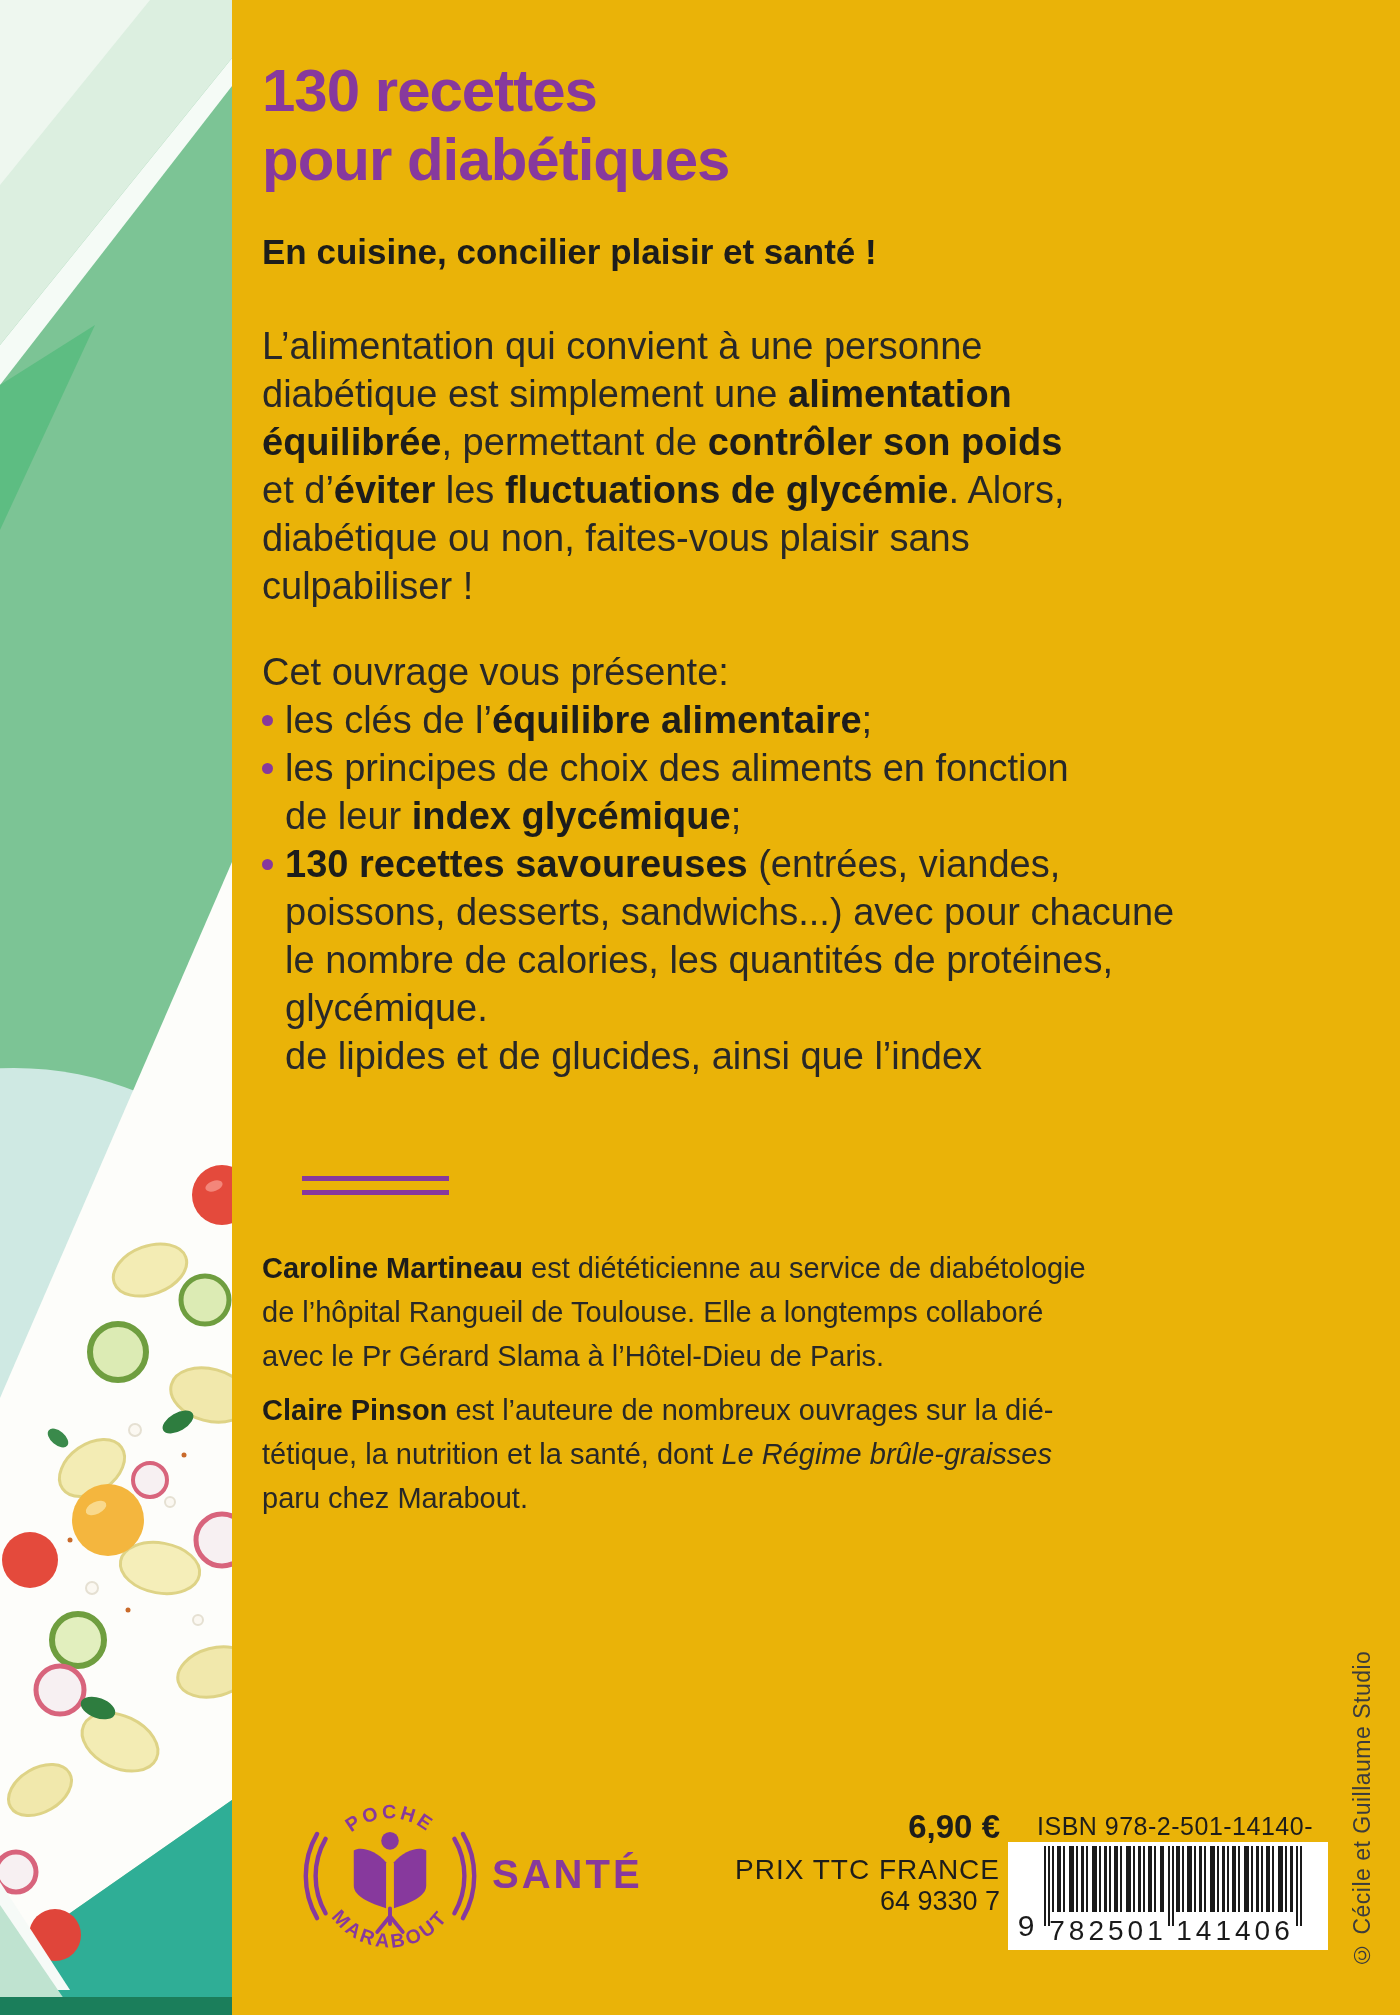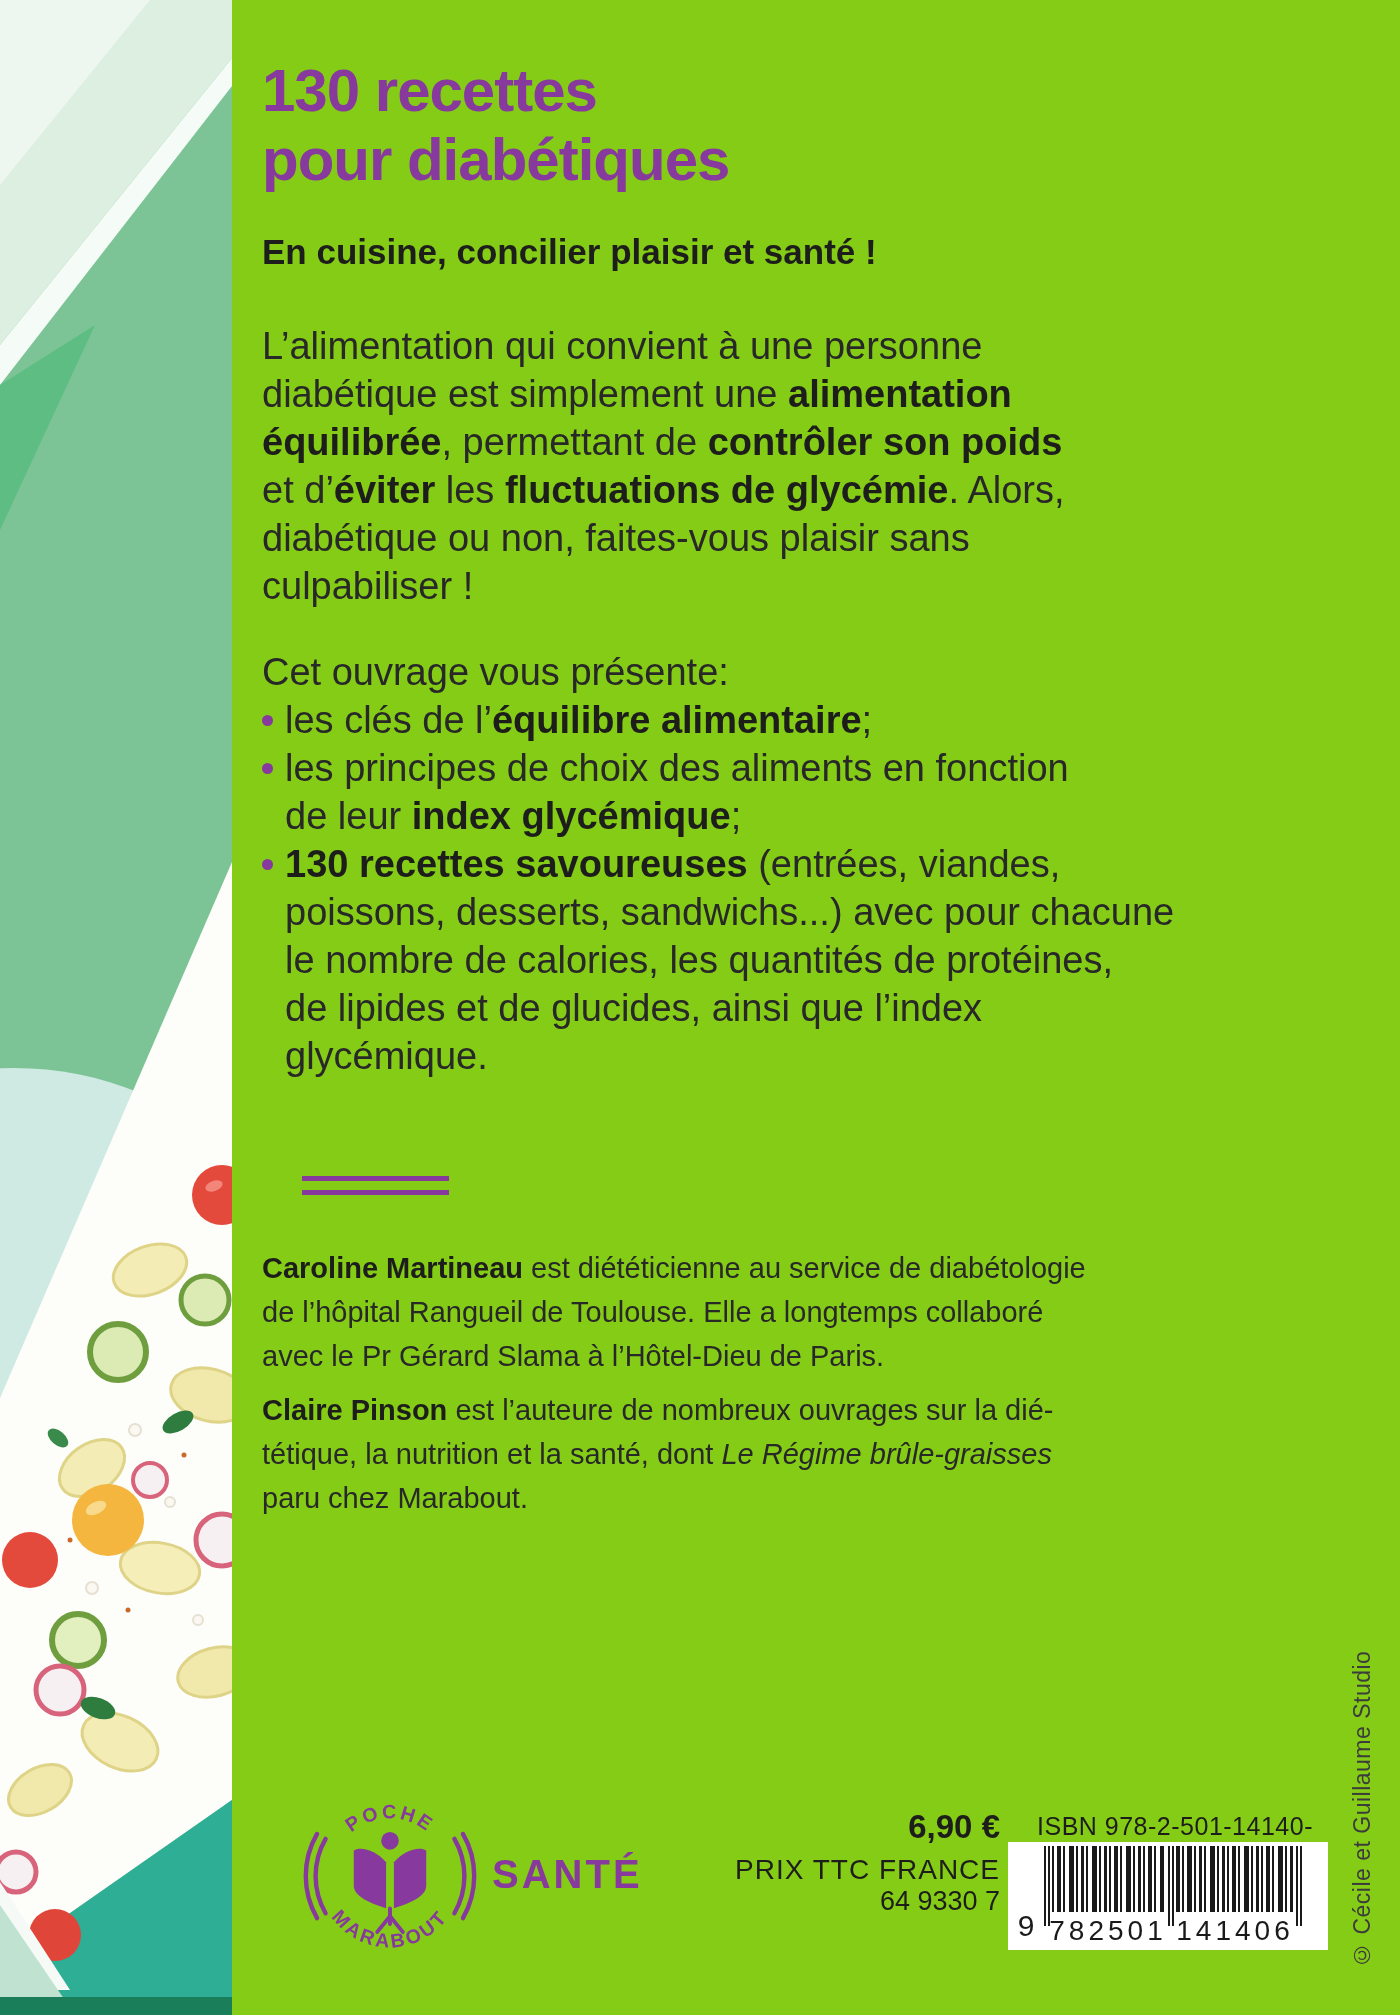--- a/index.html
+++ b/index.html
@@ -1,16 +1,16 @@
 <!DOCTYPE html>
 <html><head>
 <meta charset="utf-8">
 <style>
   html,body{margin:0;padding:0;background:#fff;}
-  .page{position:relative;width:1400px;height:2015px;background:#84cc16;overflow:hidden;
+  .page{position:relative;width:1400px;height:2015px;background:#eab308;overflow:hidden;
         font-family:"Liberation Sans",sans-serif;color:#1d1d1b;}
   .band{position:absolute;left:0;top:0;width:232px;height:2015px;}
   .band svg{display:block;width:232px;height:2015px;}
 
   .title{position:absolute;left:262px;top:56px;font-size:60px;line-height:69px;
          font-weight:bold;color:#87399d;letter-spacing:-1px;}
   .subtitle{position:absolute;left:262px;top:232px;font-size:35px;font-weight:bold;color:#1d1d1b;}
 
   .par{font-size:38px;line-height:48px;color:#282828;}
   .b{font-weight:bold;color:#1d1d1b;text-align:center;}
@@ -139,22 +139,22 @@
           <div class="line"><span>les principes de choix des aliments en fonction</span></div>
           <div class="line"><span>de leur </span><span class="b">index glycémique</span><span>;</span></div>
         </div>
     </div>
     <div class="bullet-item">
       <span class="dot"></span>
       <div class="bullet-text par">
           <div class="line"><span class="b">130 recettes savoureuses</span><span> (entrées, viandes,</span></div>
           <div class="line"><span>poissons, desserts, sandwichs...) avec pour chacune</span></div>
           <div class="line"><span>le nombre de calories, les quantités de protéines,</span></div>
+          <div class="line"><span>glycémique.</span></div>
           <div class="line"><span>de lipides et de glucides, ainsi que l’index</span></div>
-          <div class="line"><span>glycémique.</span></div>
         </div>
     </div>
   </div>
 
   <div class="divider">
     <div class="bar"></div>
     <div class="bar"></div>
   </div>
 
   <div class="bio bio1">

